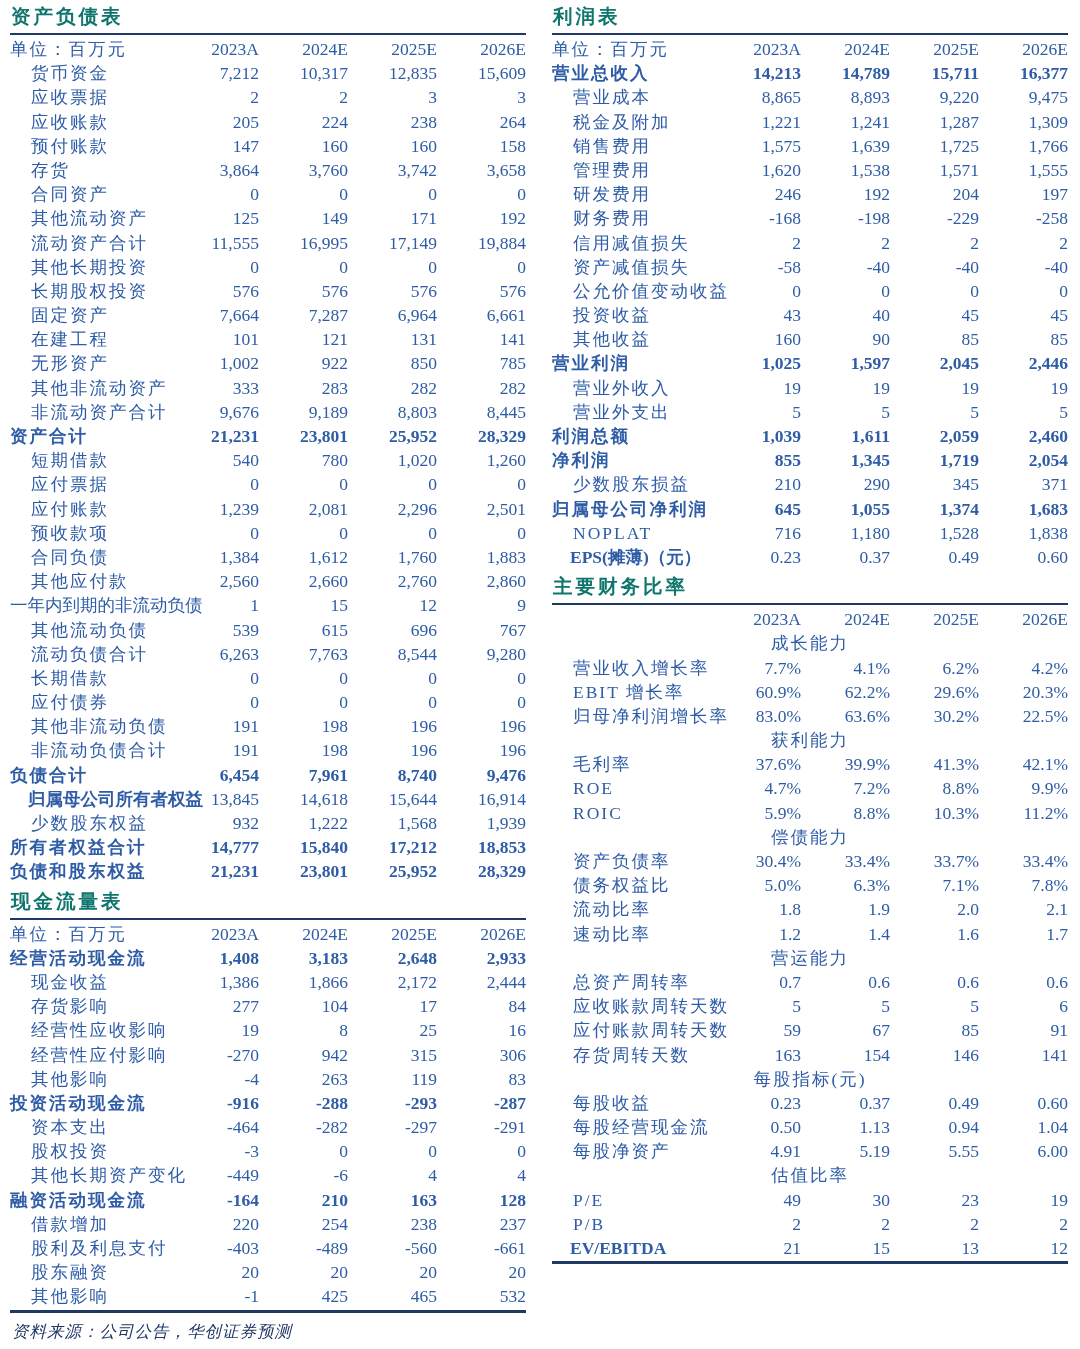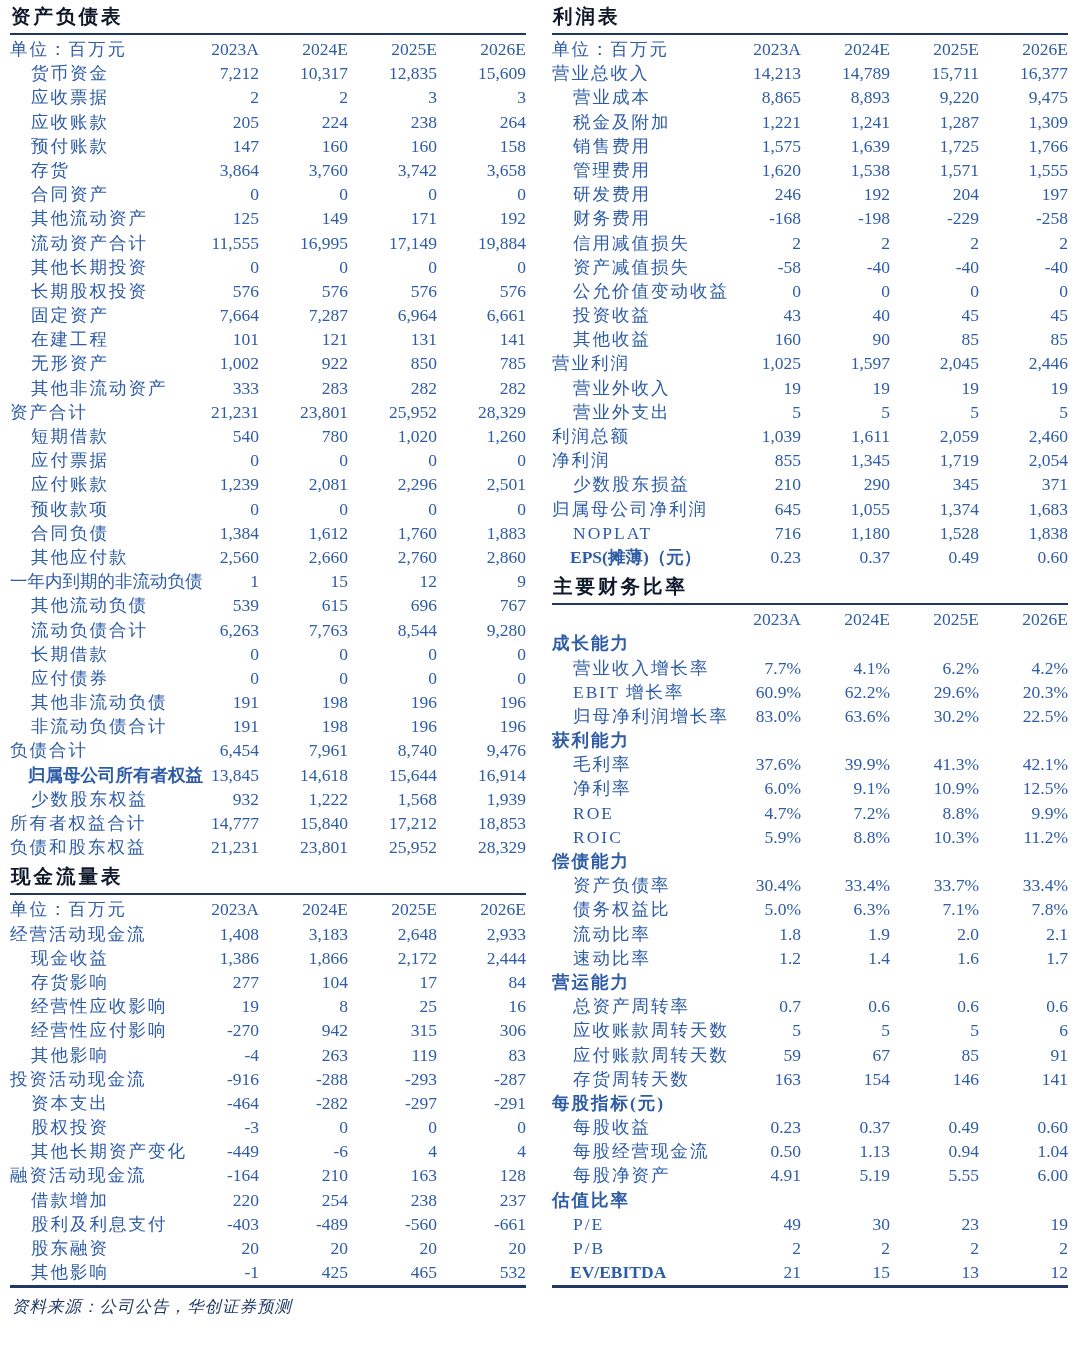--- a/index.html
+++ b/index.html
@@ -6,35 +6,35 @@
   body{
     width:1080px;height:1349px;overflow:hidden;
     font-family:"Liberation Serif","DejaVu Serif",serif;
     color:#2e5ca6;
   }
   .page{display:flex;gap:26px;padding:3px 12px 0 10px;box-sizing:border-box;}
   .col{flex:1;min-width:0;}
   .fin-table{margin:0;}
   .fin-table.mt{margin-top:4px;}
   .tbl-title{
-    font-size:19.5px;font-weight:bold;color:#0f172a;letter-spacing:3px;
+    font-size:19.5px;font-weight:bold;color:#0f766e;letter-spacing:3px;
     margin:0 0 2px 0;padding:1px 0 3px 1px;
     border-bottom:2.5px solid #1f3864;line-height:26px;
   }
   .hdr-row,.row{
     display:flex;align-items:baseline;height:24.2px;line-height:24.2px;
     font-size:17.5px;white-space:nowrap;
   }
   .lbl{flex:1;min-width:0;letter-spacing:2px;overflow:visible;}
   .lbl.long{letter-spacing:0;}
   .row.indent .lbl{padding-left:21px;}
   .row.indent .lbl.long{padding-left:18px;font-weight:bold;}
   .num{flex:none;width:89px;text-align:right;letter-spacing:0;}
-  .bold{font-weight:normal;align-items:flex-end;}
-  .section{font-weight:bold;}
+  .bold{font-weight:bold;align-items:flex-end;}
+  .section{font-weight:normal;text-align:center;}
   .rows.closing{border-bottom:3px solid #1f3864;padding-bottom:1px;}
   .source{
     font-style:italic;color:#1f3864;font-size:16.5px;
     margin-top:8px;padding-left:2px;letter-spacing:1px;
   }
 </style>
 </head>
 <body>
 
 <div class="page">
@@ -141,20 +141,27 @@
             <span class="num">922</span>
             <span class="num">850</span>
             <span class="num">785</span>
           </div>
           <div class="row indent">
             <span class="lbl">其他非流动资产</span>
             <span class="num">333</span>
             <span class="num">283</span>
             <span class="num">282</span>
             <span class="num">282</span>
+          </div>
+          <div class="row indent">
+            <span class="lbl">非流动资产合计</span>
+            <span class="num">9,676</span>
+            <span class="num">9,189</span>
+            <span class="num">8,803</span>
+            <span class="num">8,445</span>
           </div>
           <div class="row bold">
             <span class="lbl">资产合计</span>
             <span class="num">21,231</span>
             <span class="num">23,801</span>
             <span class="num">25,952</span>
             <span class="num">28,329</span>
           </div>
           <div class="row indent">
             <span class="lbl">短期借款</span>
@@ -607,27 +614,20 @@
             <span class="lbl">获利能力</span>
           </div>
           <div class="row indent">
             <span class="lbl">毛利率</span>
             <span class="num">37.6%</span>
             <span class="num">39.9%</span>
             <span class="num">41.3%</span>
             <span class="num">42.1%</span>
           </div>
           <div class="row indent">
-            <span class="lbl">净利率</span>
-            <span class="num">6.0%</span>
-            <span class="num">9.1%</span>
-            <span class="num">10.9%</span>
-            <span class="num">12.5%</span>
-          </div>
-          <div class="row indent">
             <span class="lbl">ROE</span>
             <span class="num">4.7%</span>
             <span class="num">7.2%</span>
             <span class="num">8.8%</span>
             <span class="num">9.9%</span>
           </div>
           <div class="row indent">
             <span class="lbl">ROIC</span>
             <span class="num">5.9%</span>
             <span class="num">8.8%</span>

